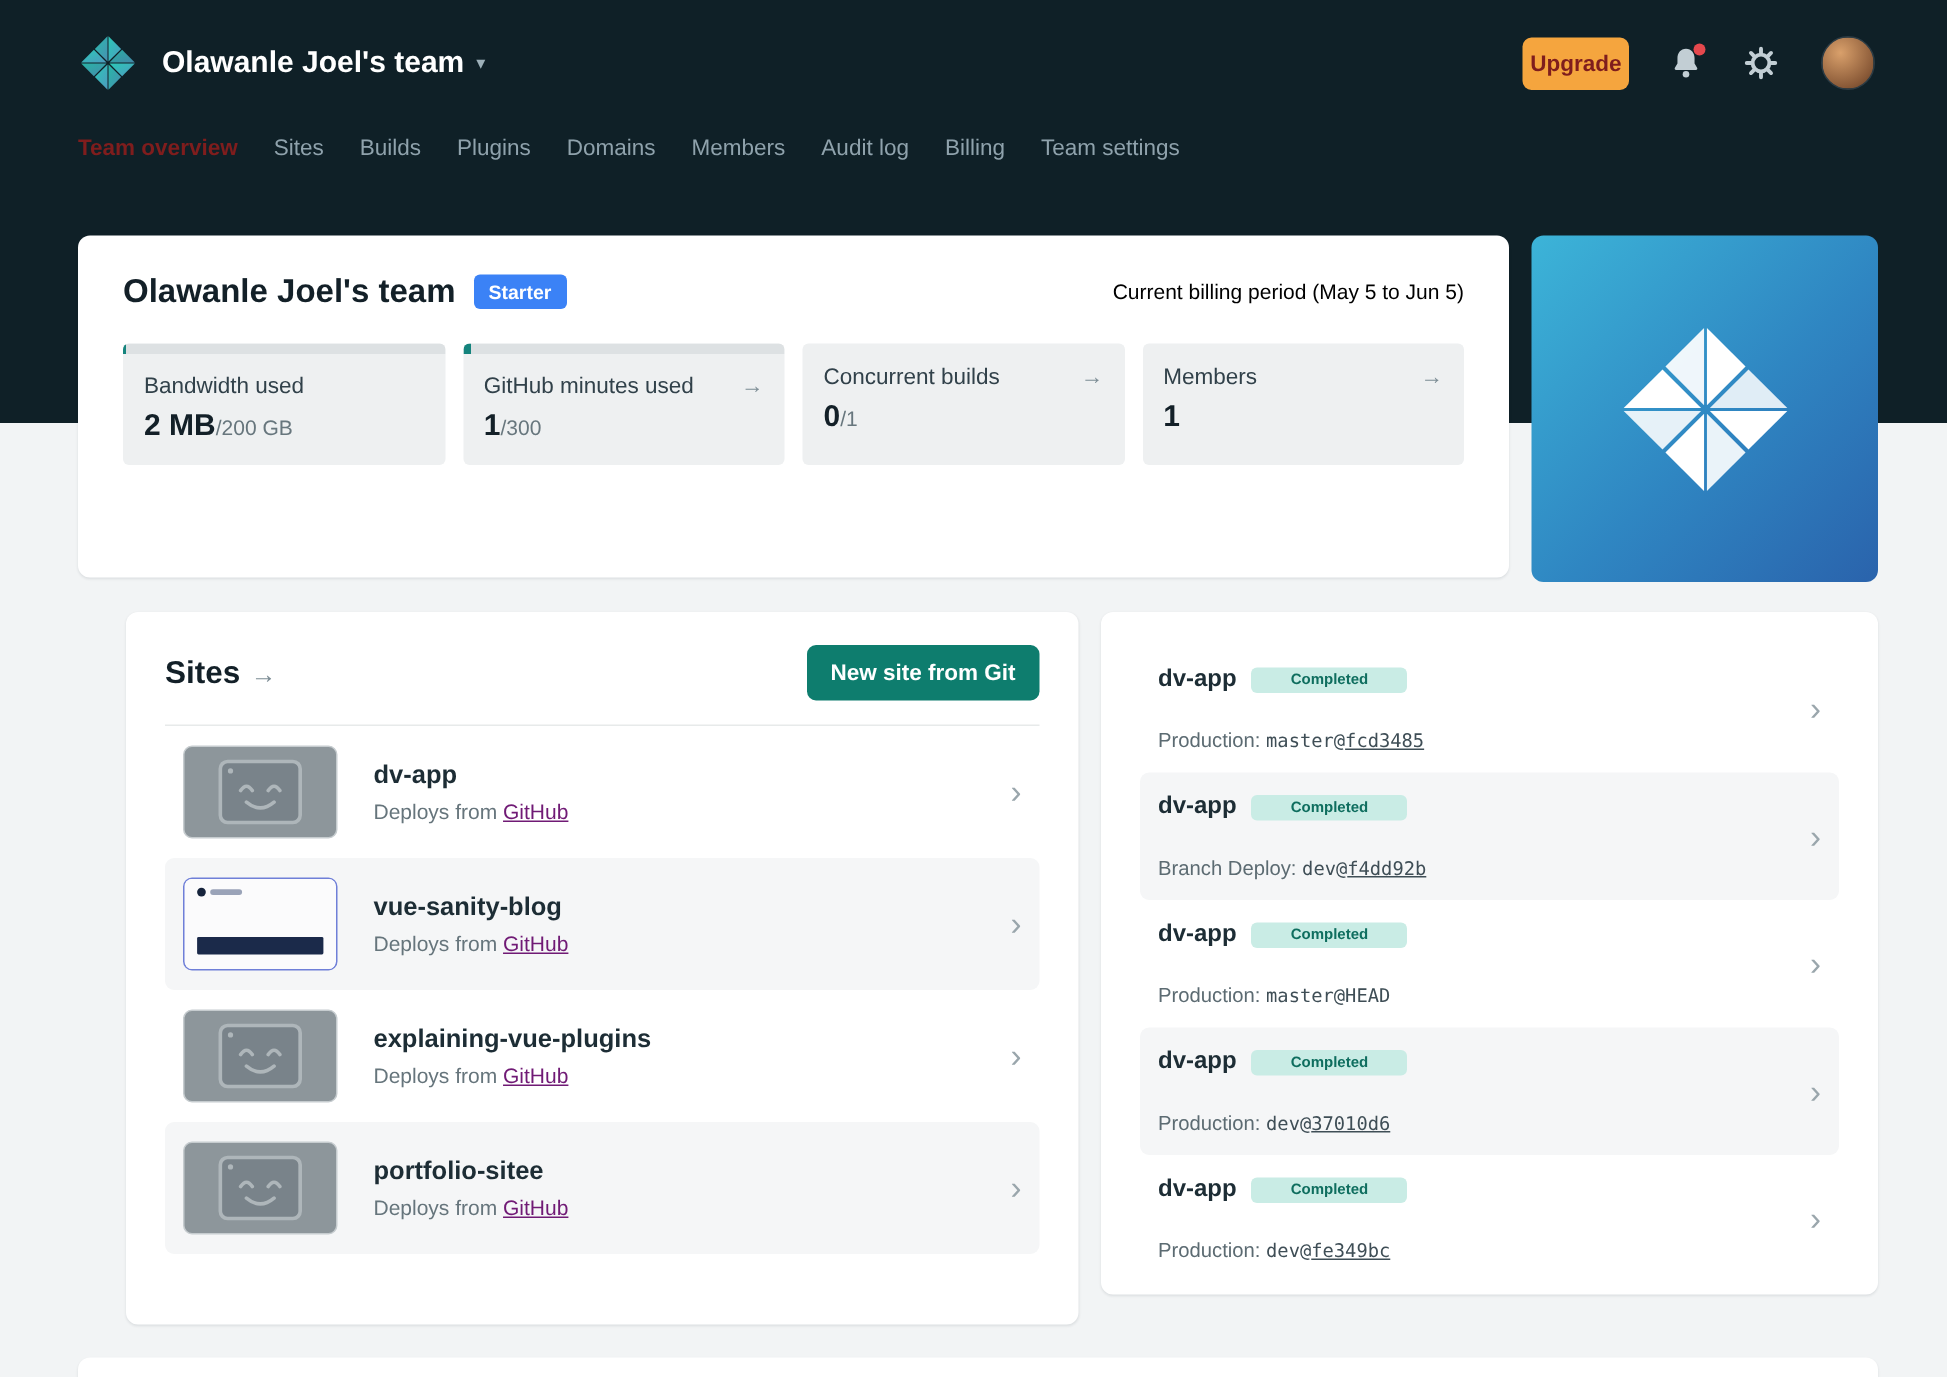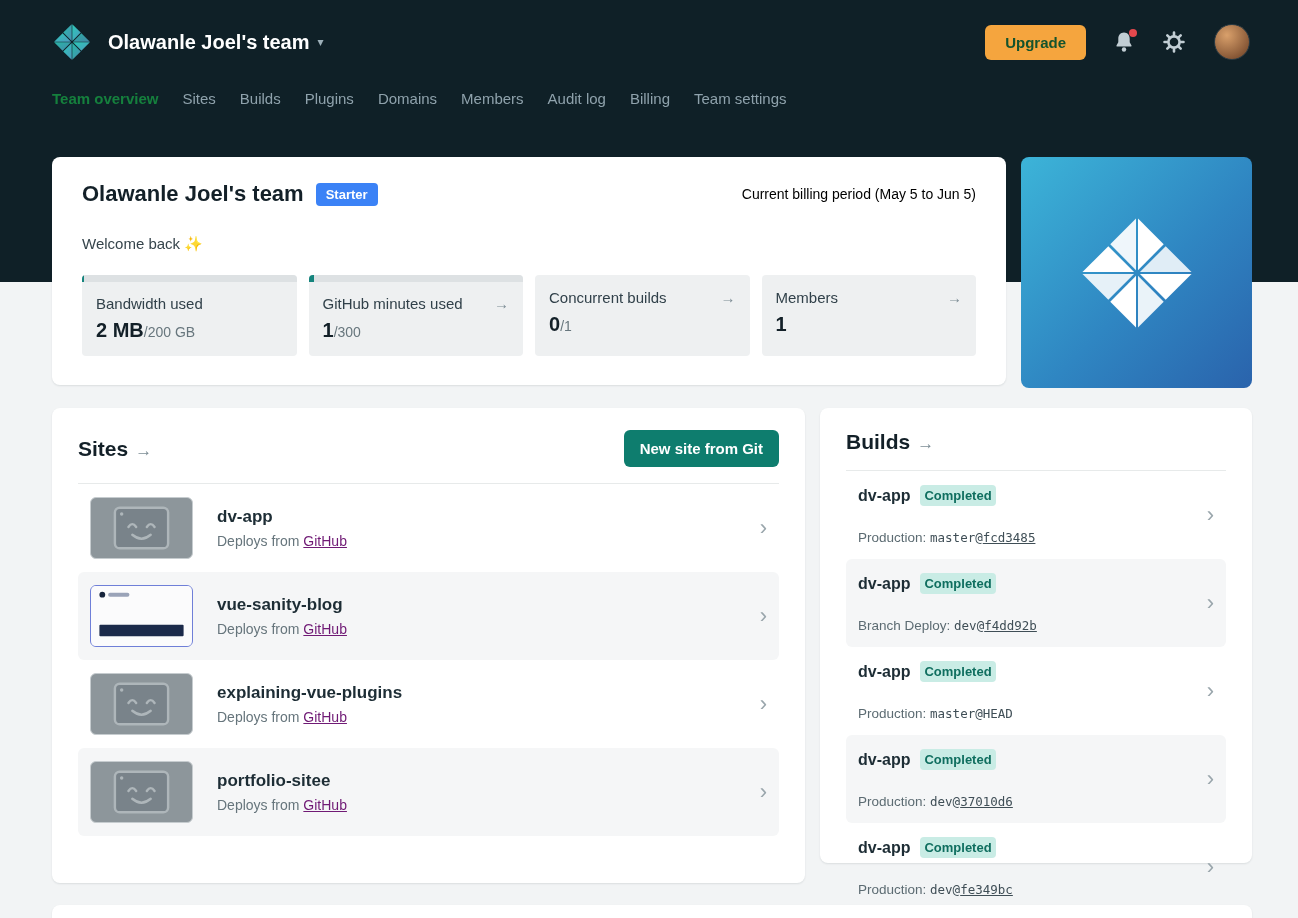--- a/index.html
+++ b/index.html
@@ -13,36 +13,36 @@
   .dark-bg { position:absolute; top:0; left:0; right:0; height:282px; background:#0f2027; z-index:0; }
   .layer { position:relative; z-index:1; }
 
   
   .topbar { height:84px; display:flex; align-items:center; padding:0 48px 0 52px; }
   .logo-mark { width:40px; height:40px; display:block; }
   .team-name { color:#fff; font-size:20px; font-weight:bold; margin-left:16px; }
   .team-caret { color:#9db0b9; font-size:12px; margin-left:8px; cursor:pointer; }
   .topbar-right { margin-left:auto; display:flex; align-items:center; gap:28px; }
   .upgrade-btn {
-    background:#f5a53e; color:#14532d; border:none; border-radius:6px;
+    background:#f5a53e; color:#7f1d1d; border:none; border-radius:6px;
     font-family:inherit; font-size:15px; font-weight:bold;
-    padding:9px 20px; cursor:pointer;
+    padding:9px 5px; cursor:pointer;
   }
   .icon-btn { position:relative; background:none; border:none; cursor:pointer; display:flex; align-items:center; }
   .notif-dot { position:absolute; top:-2px; right:-3px; width:8px; height:8px; border-radius:50%; background:#e5484d; }
   .avatar {
     width:36px; height:36px; border-radius:50%;
     background:radial-gradient(circle at 35% 30%, #d9a06b, #8a5a38 70%, #5d3c24);
     border:1px solid #2b3b44; cursor:pointer;
   }
 
   
   .navbar { display:flex; gap:24px; padding:6px 52px 24px; }
   .navbar a { text-decoration:none; color:#8fa2ac; font-size:15px; cursor:pointer; }
-  .navbar a.active { color:#15803d; font-weight:bold; }
+  .navbar a.active { color:#7f1d1d; font-weight:bold; }
 
   
   .hero-row { display:flex; gap:15px; margin:26px 46px 0 52px; align-items:flex-start; }
   .card { background:#fff; border-radius:8px; box-shadow:0 1px 2px rgba(14,30,37,.1); }
   .hero-card { width:954px; height:228px; padding:24px 30px; }
   .hero-head { display:flex; align-items:center; }
   .hero-title { font-size:22px; font-weight:bold; color:#132028; }
   .plan-badge {
     margin-left:12px; background:#3b82f6; color:#fff; font-size:13px; font-weight:bold;
     padding:4px 10px; border-radius:4px;
@@ -62,21 +62,21 @@
 
   .promo-card {
     width:231px; height:231px; border-radius:8px;
     background:linear-gradient(135deg,#3cb4d8 0%,#2f86c2 55%,#2a63ac 100%);
     display:flex; align-items:center; justify-content:center; cursor:pointer;
   }
   .promo-card svg { width:122px; height:122px; }
 
   
   .cards-row { display:flex; gap:15px; margin:20px 46px 0 52px; align-items:flex-start; }
-  .sites-card { width:753px; height:475px; padding:22px 26px; }
+  .sites-card { width:635px; height:475px; padding:22px 26px;margin-left:32px; }
   .builds-card { flex:1; height:455px; padding:22px 26px; }
   .card-head { display:flex; align-items:center; padding-bottom:16px; border-bottom:1px solid #e7eaea; }
   .card-title { font-size:21px; font-weight:bold; color:#132028; cursor:pointer; }
   .head-arrow { color:#7d8d95; font-size:17px; margin-left:7px; }
   .git-btn {
     margin-left:auto; background:#0e7d6e; color:#fff; border:none; border-radius:6px;
     font-family:inherit; font-size:15px; font-weight:bold; padding:10px 16px; cursor:pointer;
   }
 
   .site-row { display:flex; align-items:center; gap:24px; padding:13px 12px; border-radius:6px; cursor:pointer; }
@@ -91,22 +91,22 @@
   .site-sub { margin-top:6px; font-size:14px; color:#66757c; }
   .gh-link { color:#701a75; text-decoration:underline; cursor:pointer; }
   .row-chevron { margin-left:auto; color:#9aa6ac; font-size:22px; line-height:1; }
 
   .build-row { display:flex; align-items:center; padding:14px 12px; border-radius:6px; cursor:pointer; }
   .build-row:nth-child(even) { background:#f5f6f7; }
   .build-main { }
   .build-top { display:flex; align-items:center; gap:10px; }
   .build-name { font-size:16px; font-weight:bold; color:#1d2d35; }
   .status-badge {
-    background:#c9ece5; color:#0f6e5f; font-size:13px; font-weight:bold;
-    padding:3px 4px; border-radius:4px;
+    background:#c9ece5; color:#0f6e5f; font-size:10px; font-weight:bold;
+    padding:3px 26px; border-radius:4px;
   }
   .build-sub { margin-top:24px; font-size:13.5px; color:#5c6b72; }
   [data-name="build-branch"], [data-name="build-commit"] {
     font-family:"DejaVu Sans Mono", monospace; font-size:12.5px; color:#3f4e56;
   }
   .commit-link { text-decoration:underline; }
   .commit-plain { text-decoration:none; }
 
   .bottom-strip { margin:22px 46px 0 52px; height:60px; border-radius:8px 8px 0 0; }
 </style>
@@ -178,21 +178,20 @@
     <a data-name="nav-team-settings">Team settings</a>
   </nav>
 
   <div class="hero-row">
     <div class="card hero-card" data-name="team-summary-card">
       <div class="hero-head">
         <span class="hero-title" data-name="page-title">Olawanle Joel's team</span>
         <span class="plan-badge" data-name="plan-badge">Starter</span>
         <span class="billing" data-name="billing-period-text">Current billing period (May 5 to Jun 5)</span>
       </div>
-      <div class="welcome" data-name="welcome-text">Welcome back ✨</div>
 
       <div class="stats-row" data-name="usage-stats">
         <div class="tile" data-name="stat-bandwidth">
           <div class="track" data-name="bandwidth-progress-track">
               <div class="track-fill" style="width:1%" data-name="bandwidth-progress-fill"></div>
             </div>
           <div class="tile-label-row" style="margin-top:6px">
             <span class="tile-label" data-name="stat-label">Bandwidth used</span>
           </div>
           <div class="tile-value"><span data-name="stat-value">2 MB</span><span class="tile-suffix" data-name="stat-suffix">/200 GB</span></div>
@@ -301,23 +300,20 @@
           <div>
             <div class="site-name" data-name="site-name">portfolio-sitee</div>
             <div class="site-sub"><span data-name="deploy-source-text">Deploys from </span><span class="gh-link" data-name="github-link">GitHub</span></div>
           </div>
           <span class="row-chevron" data-name="chevron-right-icon">›</span>
         </div>
       </div>
     </div>
 
     <div class="card builds-card" data-name="builds-card">
-      <div class="card-head">
-        <span class="card-title" data-name="builds-title-link"><span>Builds</span><span class="head-arrow" data-name="arrow-right-icon">→</span></span>
-      </div>
 
       <div data-name="builds-list">
 
         <div class="build-row" data-name="build-row">
           <div class="build-main">
             <div class="build-top">
               <span class="build-name" data-name="build-site-name">dv-app</span>
               <span class="status-badge" data-name="status-badge">Completed</span>
             </div>
             <div class="build-sub"><span data-name="build-context">Production: </span><span data-name="build-branch">master@</span><span data-name="build-commit" class="commit-link">fcd3485</span></div>

